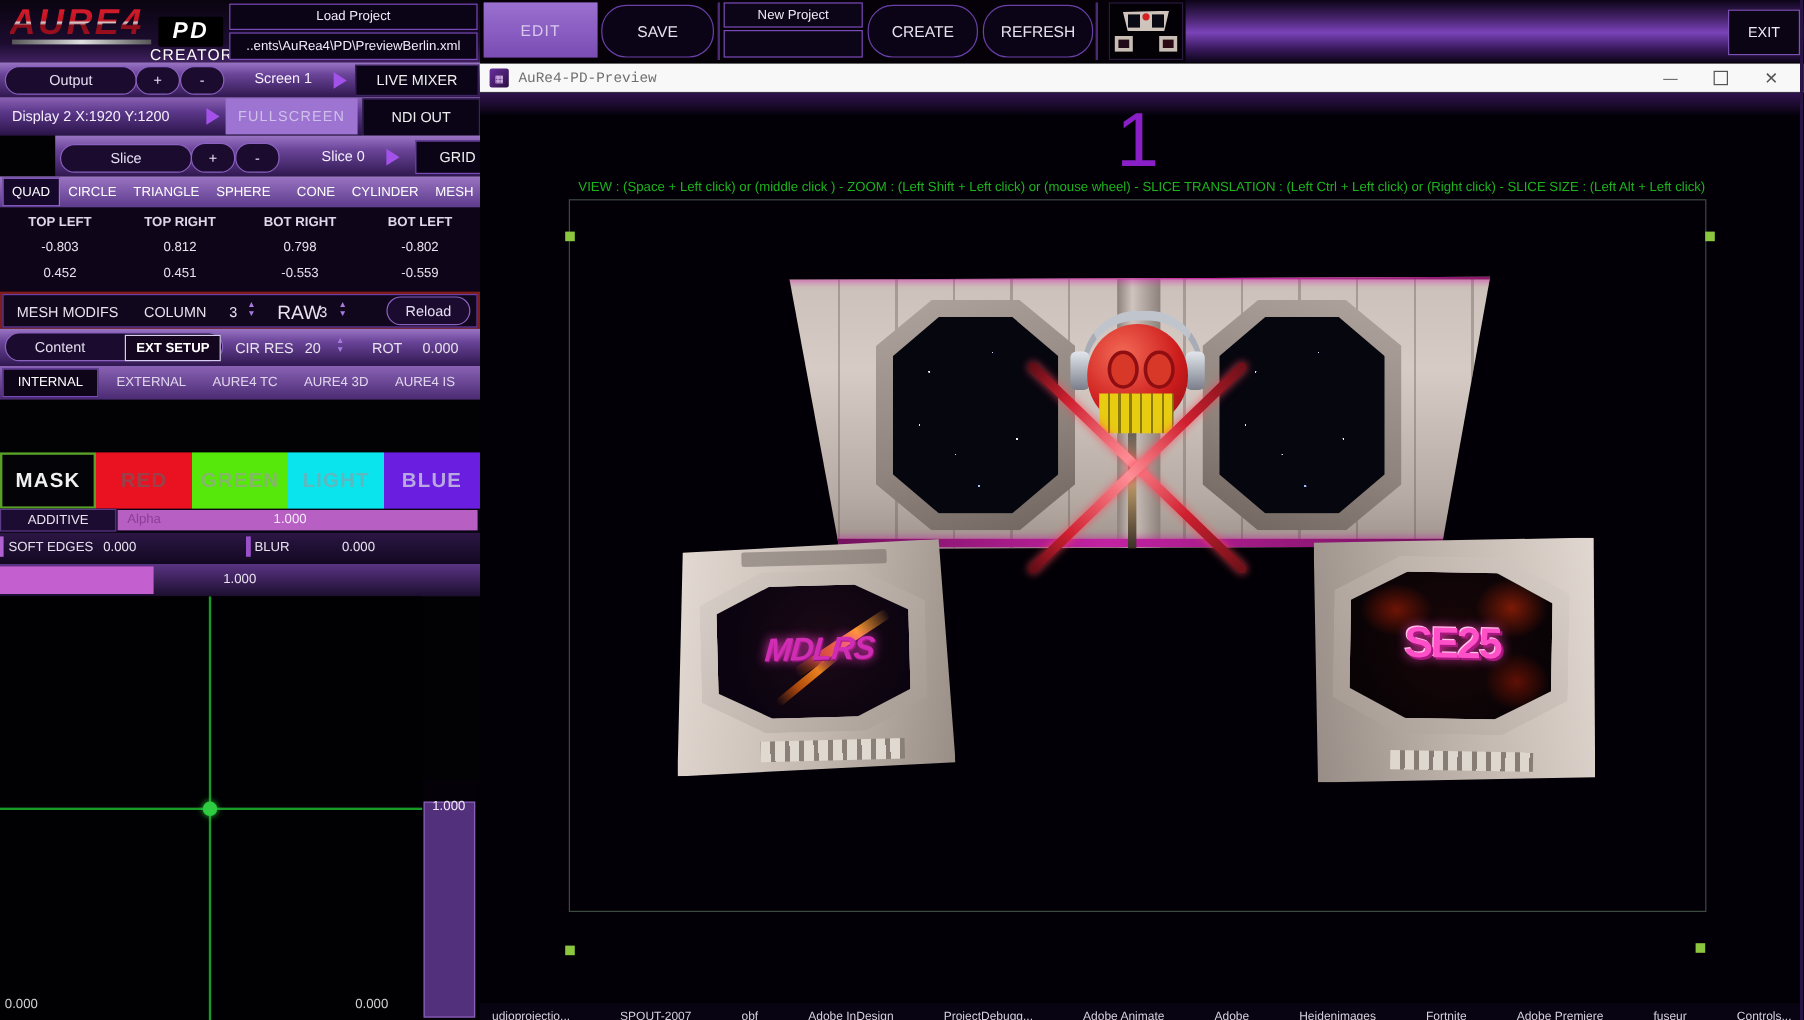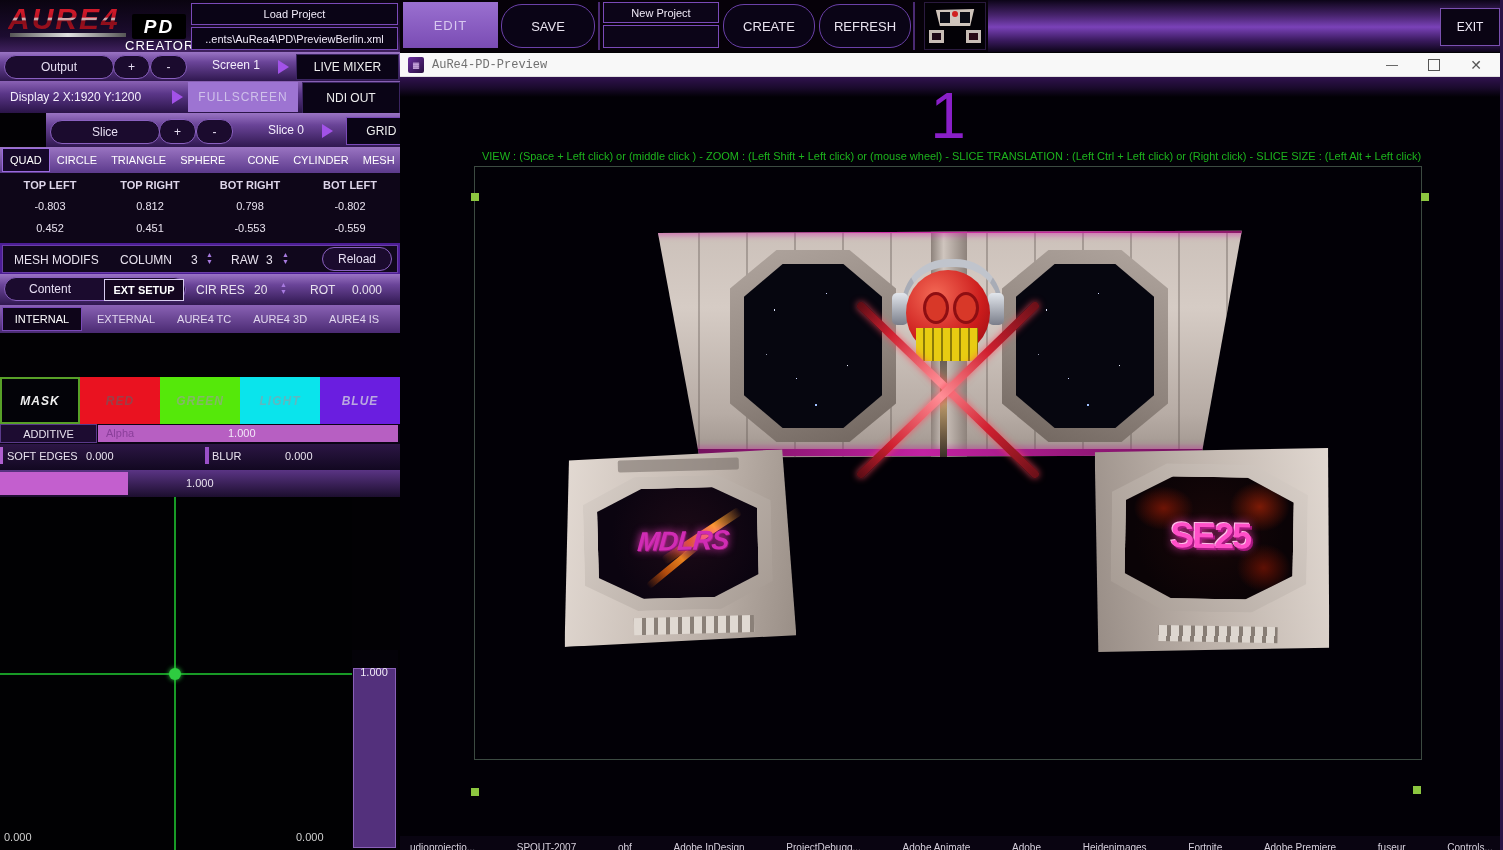--- a/index.html
+++ b/index.html
@@ -9,21 +9,21 @@
   .ctr{display:flex;align-items:center;justify-content:center;}
   .txt{color:#e8e2ee;font-size:11px;}
   
   .prow{background:linear-gradient(180deg,#9a74c4 0%,#6a4498 35%,#301850 100%);}
   .pill{background:#1b0b2e;border:1px solid #8a60c0;border-radius:14px;color:#e6def2;font-size:12px;display:flex;align-items:center;justify-content:center;}
   .bbtn{background:#0a0416;border:1px solid #5a3496;color:#eee;font-size:12px;display:flex;align-items:center;justify-content:center;}
   .tri{width:0;height:0;border-top:7px solid transparent;border-bottom:7px solid transparent;border-left:11px solid #a252e8;}
   .spin{display:inline-flex;flex-direction:column;color:#a87ae0;font-size:7px;line-height:7px;}
   .checker{background-image:conic-gradient(#f2f2f2 90deg,#0a0a0a 90deg 180deg,#f2f2f2 180deg 270deg,#0a0a0a 270deg);background-size:20px 20px;}
   .thumb-label{width:100%;height:100%;display:flex;align-items:center;justify-content:center;font-size:16px;font-weight:bold;letter-spacing:1px;color:rgba(105,105,105,.9);}
-  .chan{display:flex;align-items:center;justify-content:center;font-size:12px;font-weight:bold;letter-spacing:1px;box-sizing:border-box;font-style:italic;}
+  .chan{display:flex;align-items:center;justify-content:center;font-size:17px;font-weight:bold;letter-spacing:1px;box-sizing:border-box;}
   .stab{padding:0 7px;font-size:11px;color:#fff;display:flex;align-items:center;}
   .handle{width:8px;height:8px;background:#8cc63f;}
   .octa{clip-path:polygon(28% 0,72% 0,100% 20%,100% 80%,72% 100%,28% 100%,0 80%,0 20%);}
   .stars{background-color:#06060f;background-image:
     radial-gradient(1.5px 1.5px at 22% 28%,#dfe6ff 50%,transparent 55%),
     radial-gradient(1px 1px at 60% 18%,#cfd8ff 50%,transparent 55%),
     radial-gradient(1.5px 1.5px at 75% 62%,#eef2ff 50%,transparent 55%),
     radial-gradient(1px 1px at 38% 70%,#cfd8ff 50%,transparent 55%),
     radial-gradient(2px 2px at 52% 86%,#9fc0ff 50%,transparent 55%),
     radial-gradient(1px 1px at 16% 55%,#dfe6ff 50%,transparent 55%);}
@@ -96,30 +96,30 @@
       <div class="txt" style="width:100px;text-align:center;">-0.802</div>
     </div>
     <div style="display:flex;padding-top:10px;">
       <div class="txt" style="width:100px;text-align:center;">0.452</div>
       <div class="txt" style="width:100px;text-align:center;">0.451</div>
       <div class="txt" style="width:100px;text-align:center;">-0.553</div>
       <div class="txt" style="width:100px;text-align:center;">-0.559</div>
     </div>
   </div>
 
-  <div class="abs" style="left:0;top:243px;width:400px;height:31px;background:#4c1d95;">
+  <div class="abs" style="left:0;top:243px;width:400px;height:31px;background:#7f1d1d;">
     <div class="abs" style="left:2px;top:2px;width:394px;height:26px;border:1px solid #6a3fa8;background:#10071c;"></div>
     <div class="abs txt" style="left:14px;top:10px;font-size:12px;">MESH MODIFS</div>
     <div class="abs txt" style="left:120px;top:10px;font-size:12px;">COLUMN</div>
     <div class="abs txt" style="left:191px;top:10px;font-size:12px;">3</div>
     <div class="abs spin" style="left:206px;top:8px;">
         <span>▲</span>
         <span>▼</span>
       </div>
-    <div class="abs txt" style="left:231px;top:10px;font-size:12px;">RAW</div>
+    <div class="abs txt" style="left:231px;top:10px;font-size:16px;">RAW</div>
     <div class="abs txt" style="left:266px;top:10px;font-size:12px;">3</div>
     <div class="abs spin" style="left:282px;top:8px;">
         <span>▲</span>
         <span>▼</span>
       </div>
     <div class="abs pill" style="left:322px;top:4px;width:68px;height:22px;">Reload</div>
   </div>
 
   <div class="abs prow" style="left:0;top:274px;width:400px;height:31px;">
     <div class="abs pill" style="left:4px;top:3px;width:182px;height:24px;justify-content:flex-start;padding-left:24px;box-sizing:border-box;">Content</div>

